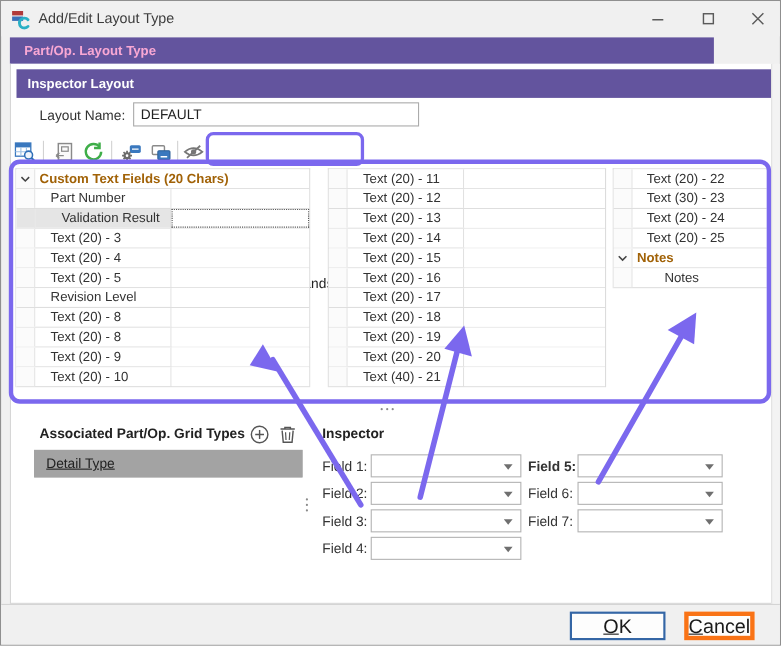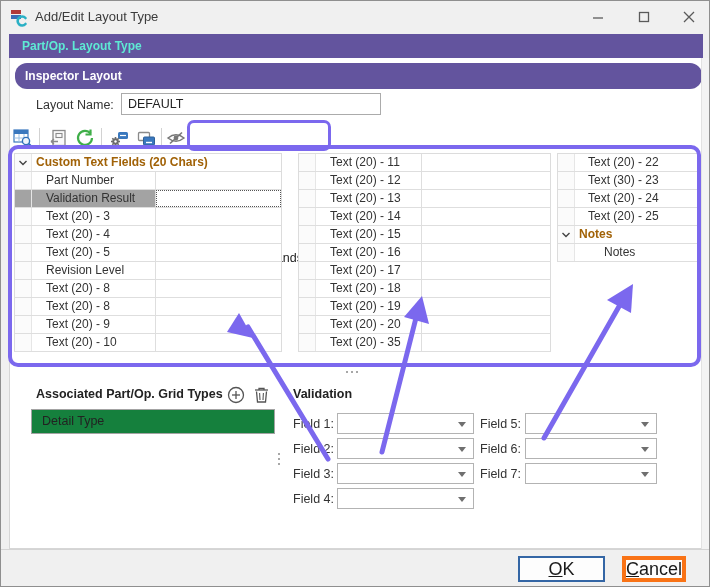--- a/index.html
+++ b/index.html
@@ -9,25 +9,25 @@
     position: relative; width: 710px; height: 587px;
     background: #f0f0f0; border: 1px solid #8f8f8f; overflow: hidden;
   }
   
   .titlebar { position:absolute; left:0; top:0; width:100%; height:32px; background:#f0f0f0; }
   .app-icon { position:absolute; left:8px; top:6px; width:20px; height:20px; }
   .title-text { position:absolute; left:34px; top:8px; font-size:13px; color:#3c3c3c; }
   .winbtn { position:absolute; top:0; width:42px; height:31px; display:flex; align-items:center; justify-content:center; }
   .winbtn svg { display:block; }
   
-  .bar-outer { position:absolute; left:8px; top:33px; width:694px; height:24px; background:#63549E; color:#5eead4;
+  .bar-outer { position:absolute; left:8px; top:33px; width:640px; height:24px; background:#63549E; color:#f9a8d4;
     font-size:12px; font-weight:bold; line-height:24px; padding-left:13px; }
   .content-panel { position:absolute; left:8px; top:57px; width:694px; height:491px; background:#fff; border:1px solid #d6d6d6; border-top:none; }
   .bar-inner { position:absolute; left:14px; top:62px; width:687px; height:26px; background:#63549E; color:#fff;
-    font-size:12px; font-weight:bold; line-height:26px; padding-left:10px;border-radius:12px; }
+    font-size:12px; font-weight:bold; line-height:26px; padding-left:10px; }
   
   .ln-label { position:absolute; left:35px; top:97px; font-size:12.5px; color:#333; }
   .ln-input { position:absolute; left:120px; top:92px; width:260px; height:22px; border:1px solid #ababab;
     font-family:"Liberation Sans",sans-serif; font-size:12.5px; color:#222; padding:0 6px; background:#fff; }
   
   .toolbar { position:absolute; left:0; top:122px; width:710px; height:28px; }
   .tbtn { position:absolute; top:4px; width:22px; height:22px; display:flex; align-items:center; justify-content:center; }
   .tsep { position:absolute; top:5px; width:1px; height:19px; background:#d2d2d2; }
   .mb-box { position:absolute; left:186px; top:119px; width:144px; height:31px; border:3px solid #7B68EE; border-radius:7px; pointer-events:none; }
   .checkbox { position:absolute; left:197px; top:127px; width:15px; height:15px; background:#fff; border:1px solid #767676; }
@@ -39,37 +39,37 @@
   .ind { flex:0 0 17px; border-right:1px solid #e6e6e6; background:#fbfbfb; position:relative; }
   .ind svg { position:absolute; left:3px; top:4px; }
   .ghead { font-weight:bold; color:#a16207; }
   .ghead .glabel { padding-left:4px; }
   .lbl { padding-left:14px; overflow:hidden; white-space:nowrap; }
   .val { flex:1 1 auto; background:#fff; }
   .b1 .lbl { flex:0 0 124px; border-right:1px solid #dedede; }
   .b2 .lbl { flex:0 0 106px; border-right:1px solid #dedede; }
   .b3 .lbl { flex:1 1 auto; padding-left:13px; }
   .b3 .notes-child { padding-left:29px; }
-  .sel .ind, .sel .lbl { background:#a3a3a3; }
+  .sel .ind, .sel .lbl { background:#e5e5e5;text-align:center; }
   .sel .val { border:1px dotted #555; }
   
   .grid-annot { position:absolute; left:7px; top:144px; width:693px; height:222px; border:4px solid #7B68EE; border-radius:10px; pointer-events:none; z-index:40; }
   .arrows { position:absolute; left:0; top:0; z-index:50; pointer-events:none; }
   
   .grip-h { position:absolute; left:345px; top:369px; width:14px; height:4px; }
   .grip-h i, .grip-v i { display:block; background:#8a8a8a; width:2px; height:2px; border-radius:50%; position:absolute; }
   .grip-h i:nth-child(1){left:0;top:1px} .grip-h i:nth-child(2){left:5px;top:1px} .grip-h i:nth-child(3){left:10px;top:1px}
   .grip-v { position:absolute; left:276px; top:452px; width:4px; height:14px; }
   .grip-v i:nth-child(1){top:0;left:1px} .grip-v i:nth-child(2){top:5px;left:1px} .grip-v i:nth-child(3){top:10px;left:1px}
   
   .assoc-title { position:absolute; left:35px; top:386px; font-size:12.5px; font-weight:bold; color:#222; }
   .icon-plus { position:absolute; left:226px; top:385px; }
   .icon-trash { position:absolute; left:252px; top:385px; }
-  .assoc-item { position:absolute; left:30px; top:408px; width:244px; height:25px; background:#15803d; border:1px solid #a3a3a3;
-    font-size:12.5px; color:#222; line-height:23px; padding-left:10px; }
+  .assoc-item { position:absolute; left:30px; top:408px; width:244px; height:25px; background:#a3a3a3; border:1px solid #a3a3a3;
+    font-size:12.5px; color:#222; line-height:23px; padding-left:10px;text-decoration:underline; }
   
   .uniq-title { position:absolute; left:292px; top:386px; font-size:12.5px; font-weight:bold; color:#222; }
   .fld-label { position:absolute; font-size:12.5px; color:#333; }
   .dropdown { position:absolute; height:21px; background:#fff; border:1px solid #b3b3b3; }
   .dropdown::after { content:""; position:absolute; right:7px; top:8px; width:0; height:0;
     border-left:4px solid transparent; border-right:4px solid transparent; border-top:5px solid #6f6f6f; }
   
   .footer { position:absolute; left:0; top:548px; width:710px; height:39px; background:#f0f0f0; border-top:1px solid #d4d4d4; }
   .btn { position:absolute; top:6px; height:26px; background:#fdfdfd; font-size:18px; color:#1a1a1a;
     display:flex; align-items:center; justify-content:center; }
@@ -283,21 +283,21 @@
         <span class="lbl">Text (20) - 19</span>
         <span class="val"></span>
       </div>
     <div class="grow">
         <span class="ind"></span>
         <span class="lbl">Text (20) - 20</span>
         <span class="val"></span>
       </div>
     <div class="grow">
         <span class="ind"></span>
-        <span class="lbl">Text (20) - 35</span>
+        <span class="lbl">Text (40) - 21</span>
         <span class="val"></span>
       </div>
   </div>
 
   <div class="band b3" style="left:556px; top:152px; width:141px;">
     <div class="grow">
         <span class="ind"></span>
         <span class="lbl">Text (20) - 22</span>
       </div>
     <div class="grow">
@@ -347,32 +347,32 @@
   </svg>
   <svg class="icon-trash" width="17" height="18" viewBox="0 0 17 18">
     <path d="M3.5 5.5 L4.5 16 H12.5 L13.5 5.5" fill="none" stroke="#555" stroke-width="1.3"></path>
     <line x1="2" y1="4" x2="15" y2="4" stroke="#555" stroke-width="1.3"></line>
     <path d="M6 4 V2.5 H11 V4" fill="none" stroke="#555" stroke-width="1.3"></path>
     <line x1="6.6" y1="7" x2="7" y2="14" stroke="#555" stroke-width="1.1"></line>
     <line x1="10.4" y1="7" x2="10" y2="14" stroke="#555" stroke-width="1.1"></line>
   </svg>
   <div class="assoc-item">Detail Type</div>
 
-  <span class="uniq-title">Validation</span>
+  <span class="uniq-title">Inspector</span>
 
   <span class="fld-label" style="left:292px; top:416px;">Field 1:</span>
   <div class="dropdown" style="left:336px; top:412px; width:137px;"></div>
   <span class="fld-label" style="left:292px; top:441px;">Field 2:</span>
   <div class="dropdown" style="left:336px; top:437px; width:137px;"></div>
   <span class="fld-label" style="left:292px; top:466px;">Field 3:</span>
   <div class="dropdown" style="left:336px; top:462px; width:137px;"></div>
   <span class="fld-label" style="left:292px; top:491px;">Field 4:</span>
   <div class="dropdown" style="left:336px; top:487px; width:137px;"></div>
 
-  <span class="fld-label" style="left:479px; top:416px;">Field 5:</span>
+  <span class="fld-label" style="left:479px; top:416px;font-weight:bold;">Field 5:</span>
   <div class="dropdown" style="left:524px; top:412px; width:132px;"></div>
   <span class="fld-label" style="left:479px; top:441px;">Field 6:</span>
   <div class="dropdown" style="left:524px; top:437px; width:132px;"></div>
   <span class="fld-label" style="left:479px; top:466px;">Field 7:</span>
   <div class="dropdown" style="left:524px; top:462px; width:132px;"></div>
 
   <svg class="arrows" width="710" height="587">
     <g stroke="#7B68EE" stroke-width="5" fill="#7B68EE" stroke-linecap="round">
       <line x1="327" y1="458" x2="247" y2="326"></line>
       <polygon points="238,312 252,337 226,331" stroke="none"></polygon>

